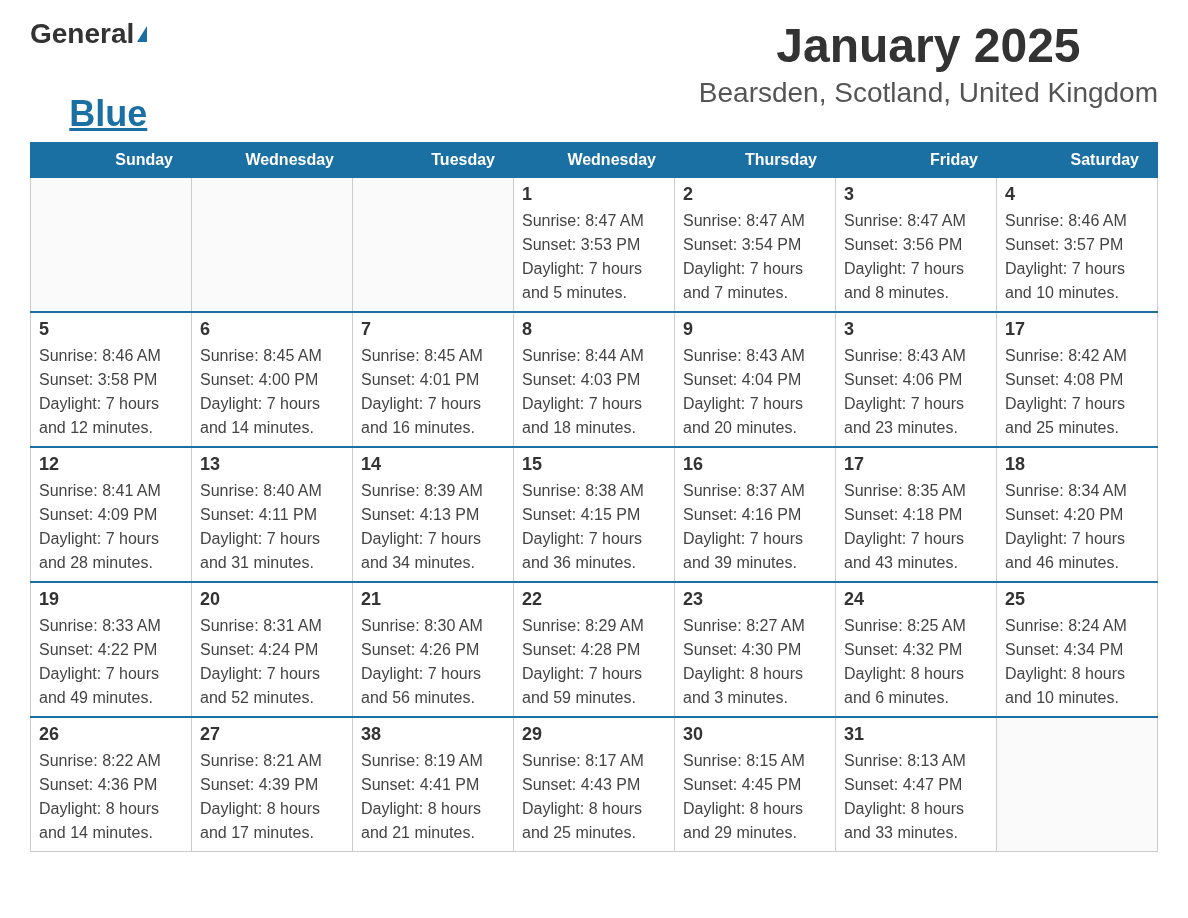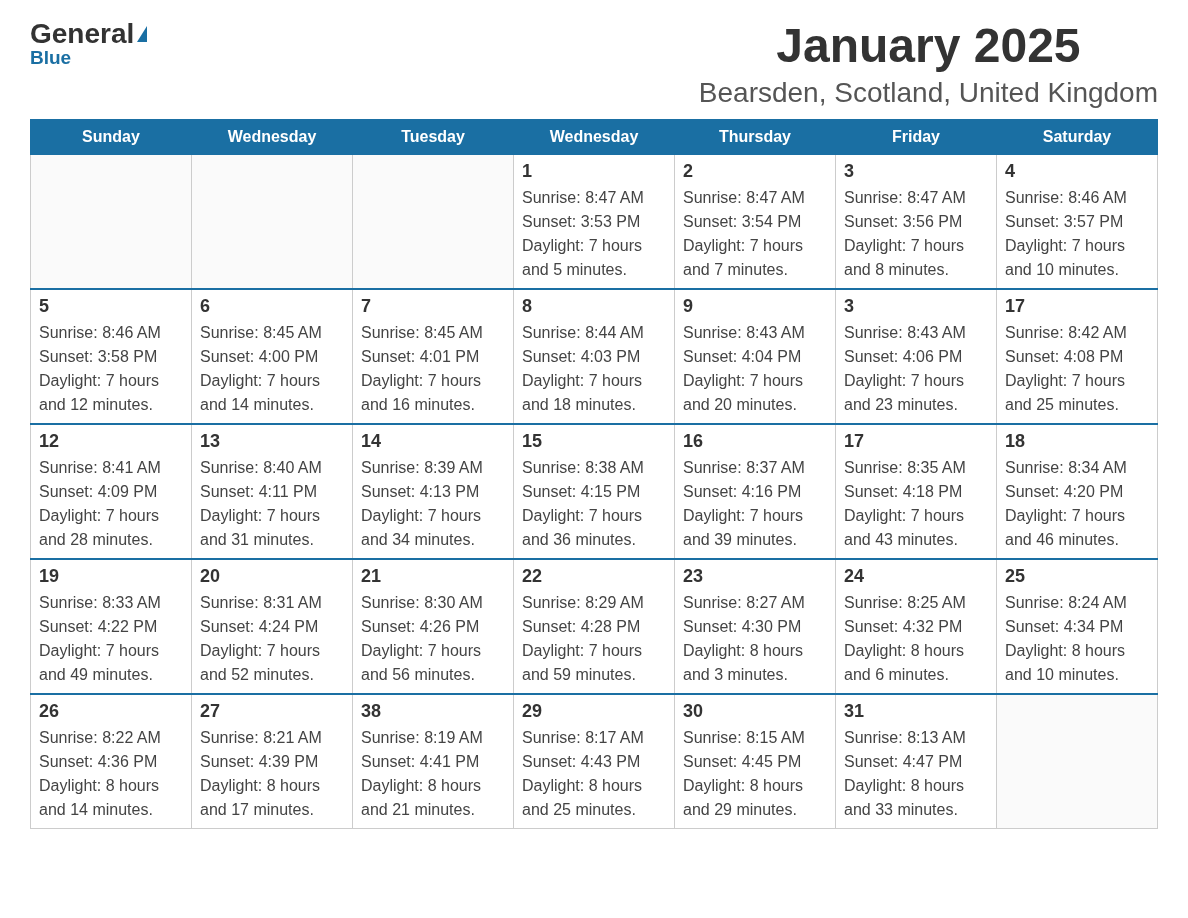--- a/index.html
+++ b/index.html
@@ -12,33 +12,35 @@
     }
     .header-area {
       display: flex;
       justify-content: space-between;
       align-items: flex-start;
       margin-bottom: 10px;
     }
     .logo {
       display: flex;
       flex-direction: column;
-      align-items: flex-start;
+      align-items: flex-end;
+      gap: 48px;
     }
     .logo-general {
       font-size: 28px;
       font-weight: bold;
       color: #333;
       line-height: 1;
     }
     .logo-blue {
-      font-size: 19px;
+      font-size: 36px;
       font-weight: bold;
       color: #1a6fa3;
       line-height: 1;
+      text-decoration: underline;
     }
     .logo-triangle {
       display: inline-block;
       width: 0;
       height: 0;
       border-left: 10px solid transparent;
       border-bottom: 16px solid #1a6fa3;
       margin-left: 3px;
       vertical-align: middle;
     }
@@ -59,22 +61,22 @@
     .calendar-table {
       width: 100%;
       border-collapse: collapse;
       margin-top: 10px;
     }
     .calendar-table thead th {
       background-color: #1a6fa3;
       color: #fff;
       font-size: 16px;
       font-weight: bold;
-      padding: 8px 10px;
-      text-align: center;
+      padding: 8px 18px;
+      text-align: right;
       border: 1px solid #1a6fa3;
     }
     .calendar-table tbody td {
       vertical-align: top;
       border: 1px solid #ccc;
       padding: 6px 8px;
       width: 14.28%;
       height: 110px;
     }
     .day-number {

